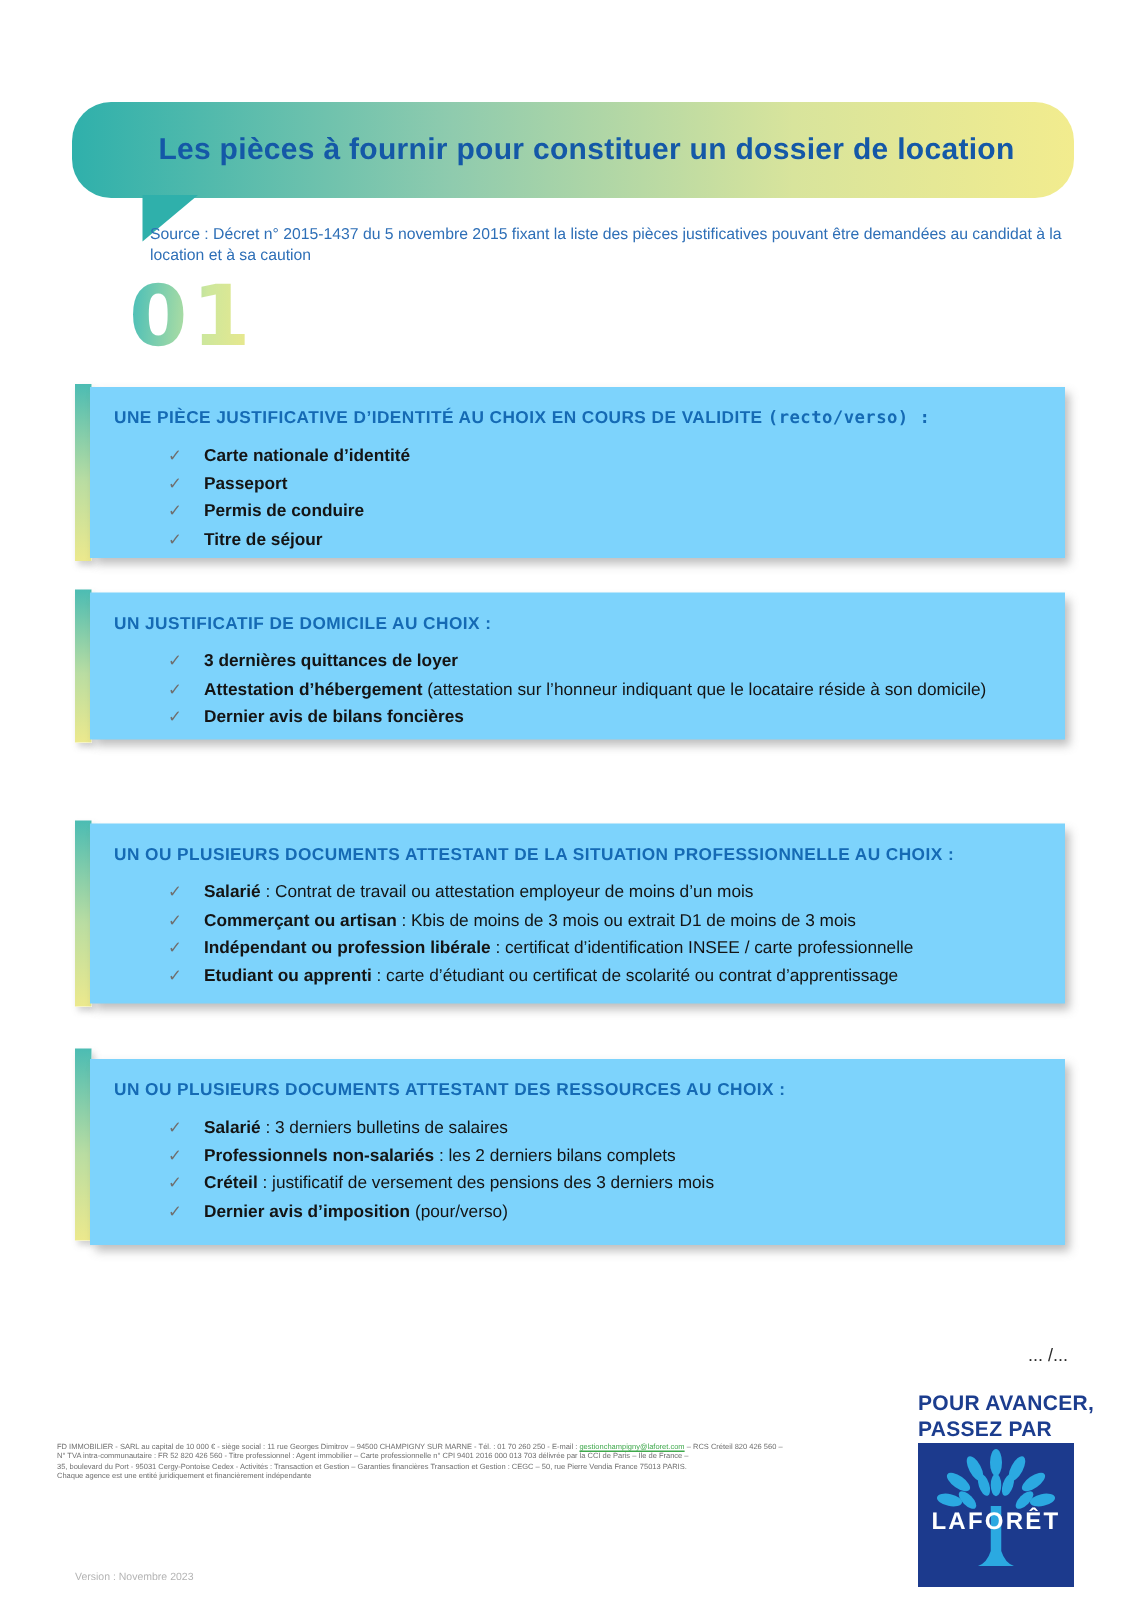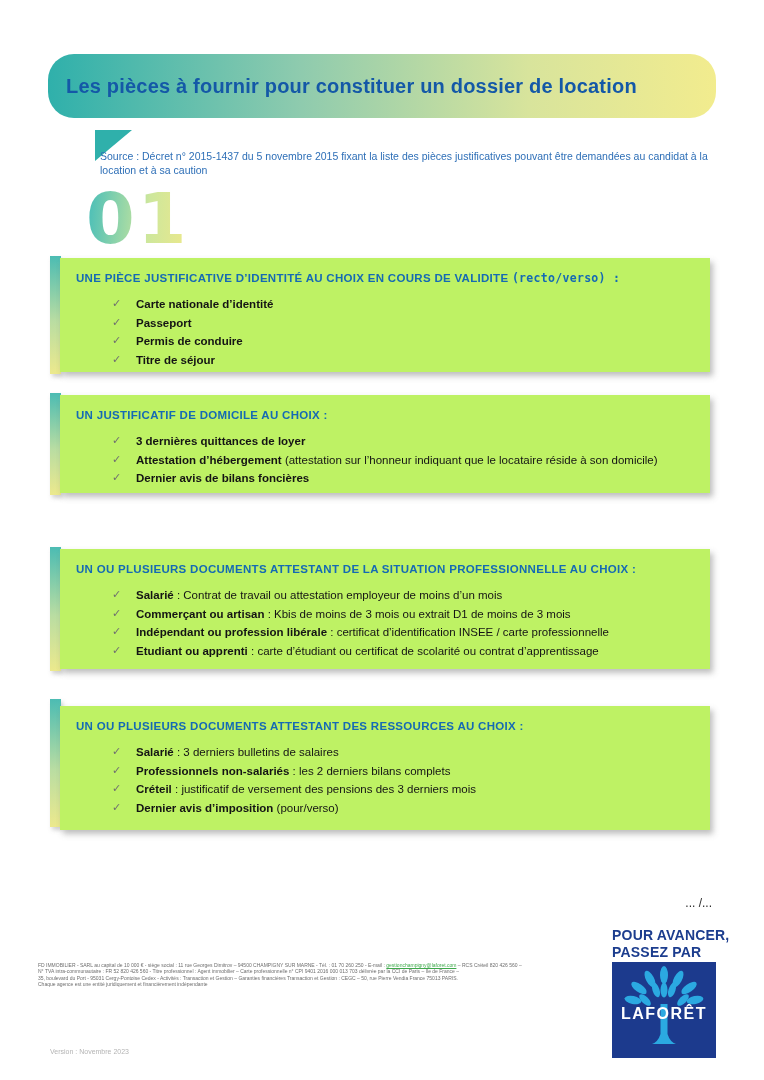--- a/index.html
+++ b/index.html
@@ -4,57 +4,57 @@
 <style>
   html,body { margin:0; padding:0; background:#ffffff; }
   .page {
     position:relative; width:764px; height:1080px; margin:0 auto;
     background:#ffffff; overflow:hidden;
     font-family:"Liberation Sans", sans-serif;
   }
 
   
   .banner {
-    position:absolute; left:48px; top:54px; width:668px; height:64px;
+    position:absolute; left:48px; top:68px; width:668px; height:64px;
     border-radius:26px; box-sizing:border-box;
     background:linear-gradient(90deg,#2fb0ab 0%,#8fcbae 38%,#d8e49c 72%,#f2ec8e 100%);
-    display:flex; align-items:center; padding-left:18px;
+    display:flex; align-items:center; padding-left:18px;justify-content:center;
   }
   .banner h1 { margin:0; font-size:20px; font-weight:bold; color:#1458a7; letter-spacing:.2px; }
   .banner-tail {
     position:absolute; left:95px; top:130px; width:0; height:0;
     border-top:31px solid #2fb0ab; border-right:37px solid transparent;
   }
 
   .source {
     position:absolute; left:100px; top:150px; width:618px;
     font-size:10.5px; line-height:1.3; color:#2e6fb7;
   }
 
   .big-num {
     position:absolute; left:86px; top:184px;
     font-family:"DejaVu Sans", sans-serif;
-    font-size:70px; font-weight:800; letter-spacing:3px; line-height:1;
+    font-size:56px; font-weight:800; letter-spacing:3px; line-height:1;
     background:linear-gradient(95deg,#4fc0b7 5%,#cde79c 60%,#e9e88d 95%);
     -webkit-background-clip:text; background-clip:text; color:transparent;
   }
   .section-title {
     position:absolute; left:212px; top:206px;
     font-size:20px; font-weight:bold; color:#1458a7;
   }
 
   
   .accent-bar {
     position:absolute; left:50px; width:11px;
     background:linear-gradient(180deg,#4cbcb3 0%,#b9dda2 55%,#ece98d 100%);
     box-shadow:2px 3px 4px rgba(120,120,120,.35);
   }
   .reqbox {
     position:absolute; left:60px; width:650px; box-sizing:border-box;
-    background:#bef264; box-shadow:3px 4px 6px rgba(110,110,110,.45);
+    background:#7dd3fc; box-shadow:3px 4px 6px rgba(110,110,110,.45);
     padding:13px 8px 0 16px;
   }
   .reqbox h3 {
     margin:0 0 10px 0; font-size:11.5px; font-weight:bold;
     color:#156ab4; letter-spacing:.3px;
   }
   .mono { font-family:"DejaVu Sans Mono", monospace; }
   .items { list-style:none; margin:0; padding:0 0 0 36px; }
   .item { display:flex; font-size:11.5px; line-height:18.5px; color:#141414; white-space:nowrap; }
   .check { flex:0 0 24px; width:24px; color:#6f6f6f; font-size:11px; font-family:"DejaVu Sans", sans-serif; }

